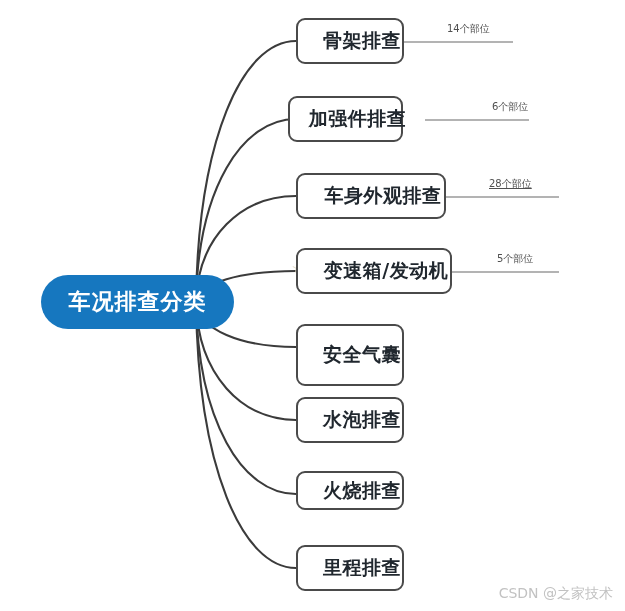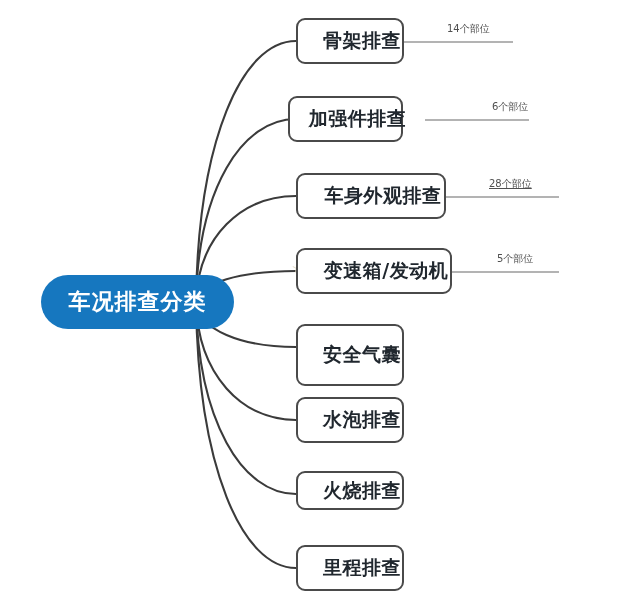--- a/index.html
+++ b/index.html
@@ -157,13 +157,14 @@
         <span class="topic-label">水泡排查</span>
       </div>
       <div class="topic-node" style="left: 296px; top: 471px; width: 108px; height: 39px;">
         <span class="topic-label">火烧排查</span>
       </div>
       <div class="topic-node" style="left: 296px; top: 545px; width: 108px; height: 46px;">
         <span class="topic-label">里程排查</span>
       </div>
     </div>
 
+  <div class="watermark">CSDN @之家技术</div>
 </div>
 
 </body></html>

